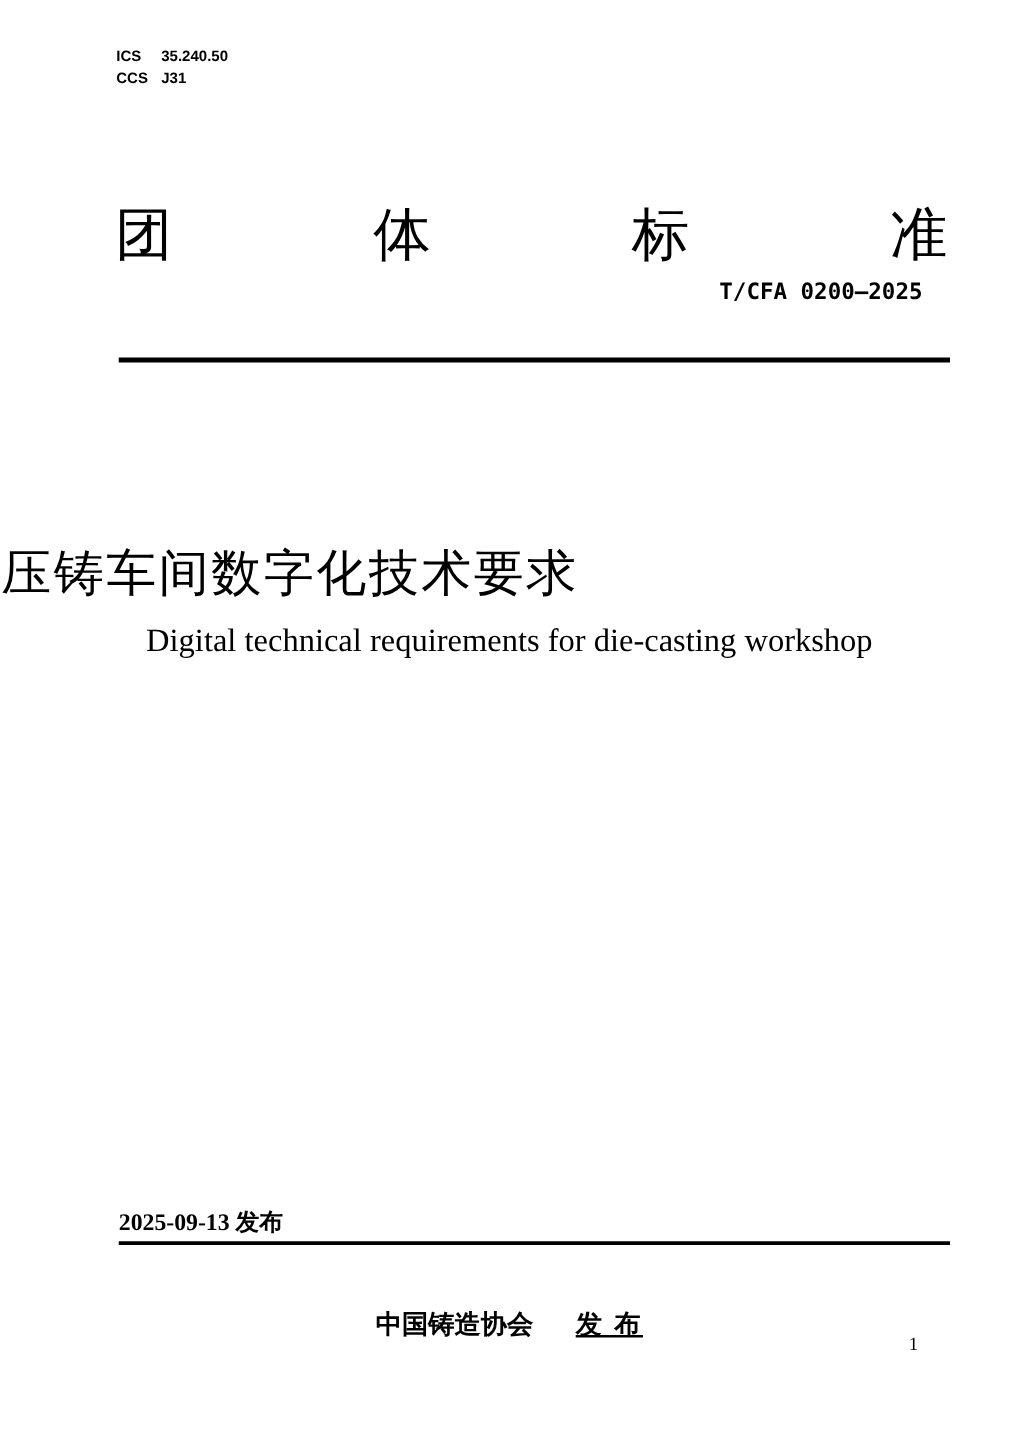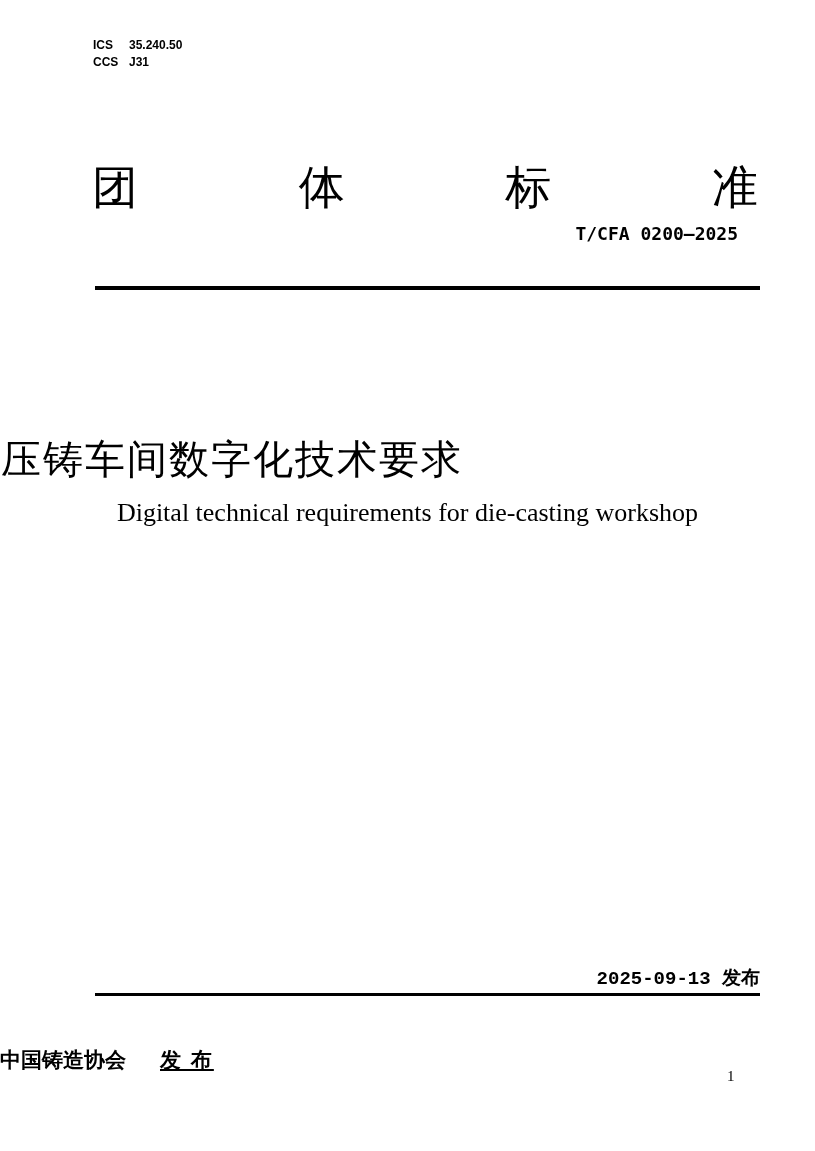--- a/index.html
+++ b/index.html
@@ -99,35 +99,37 @@
     line-height: 26px;
   }
 
   
   .dates-row {
     position: absolute;
     left: 95px;
     right: 55px;
     top: 967px;
     display: flex;
-    justify-content: flex-end;
-    font-family: Liberation Mono, monospace;
+    justify-content: center;
+    font-family: Liberation Serif, serif;
     font-size: 19px;
     font-weight: bold;
     line-height: 24px;
     white-space: nowrap;
+    flex-direction: column;
   }
 
   
   .publisher-row {
     position: absolute;
     left: 0;
     right: 0;
     top: 1047px;
     display: flex;
+    justify-content: center;
     gap: 34px;
     font-size: 21px;
     font-weight: bold;
     line-height: 25px;
   }
   .publish-action {
     letter-spacing: 2px;
     text-decoration: underline;
   }
 

